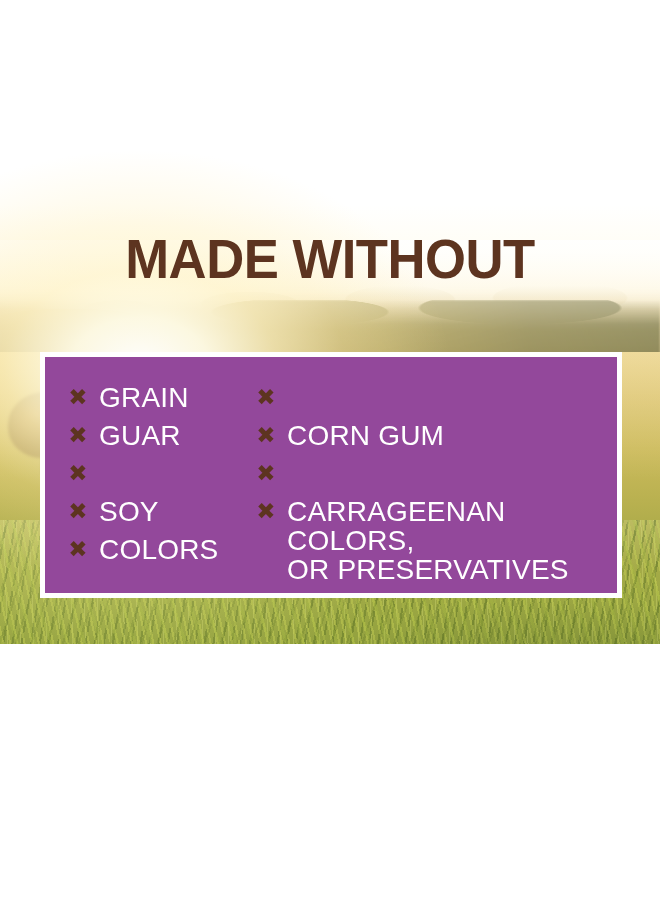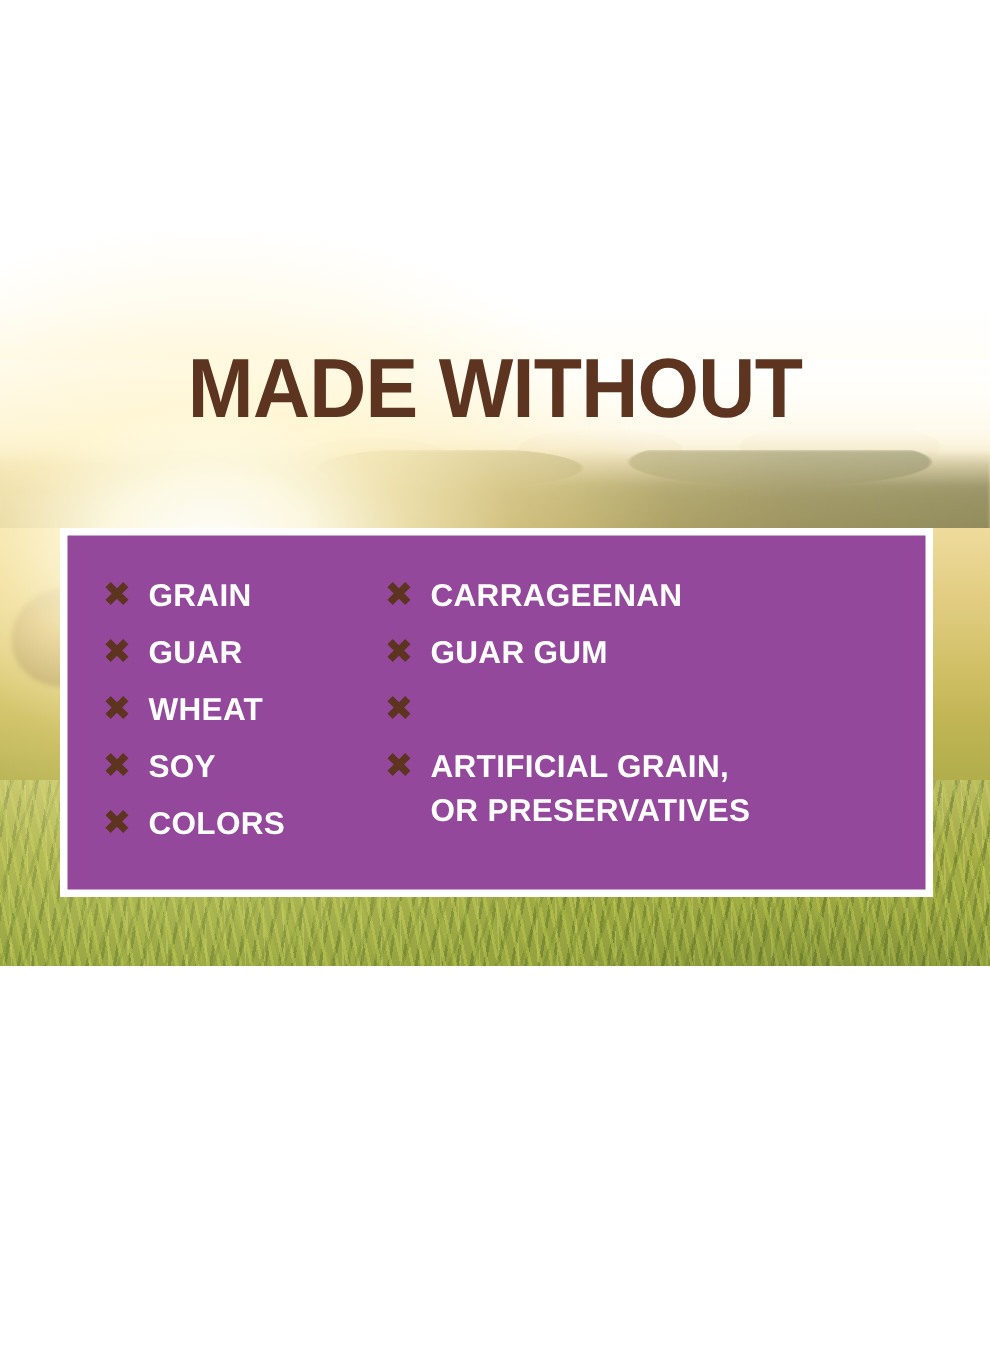--- a/index.html
+++ b/index.html
@@ -269,22 +269,22 @@
     font-size: 23px;
     line-height: 28px;
     font-weight: 700;
     text-align: center;
     font-family: "DejaVu Sans", sans-serif;
   }
 
   .item-label {
     color: #ffffff;
     font-family: "Liberation Sans", sans-serif;
-    font-weight: 700;
-    font-size: 21px;
+    font-weight: 400;
+    font-size: 28px;
     line-height: 29px;
     letter-spacing: 0.2px;
     white-space: pre-line;
   }
 
   
   .bottom-white {
     position: absolute;
     left: 0;
     top: 782px;
@@ -323,47 +323,45 @@
         <div class="item">
           <span class="xmark">✖</span>
           <span class="item-label">GRAIN</span>
         </div>
         <div class="item">
           <span class="xmark">✖</span>
           <span class="item-label">GUAR</span>
         </div>
         <div class="item">
           <span class="xmark">✖</span>
-          <span class="item-label">WHEAT</span>
         </div>
         <div class="item">
           <span class="xmark">✖</span>
           <span class="item-label">SOY</span>
         </div>
         <div class="item">
           <span class="xmark">✖</span>
           <span class="item-label">COLORS</span>
         </div>
       </div>
 
       <div class="col col-right">
         <div class="item">
           <span class="xmark">✖</span>
-          <span class="item-label">CARRAGEENAN</span>
-        </div>
-        <div class="item">
-          <span class="xmark">✖</span>
-          <span class="item-label">GUAR GUM</span>
+        </div>
+        <div class="item">
+          <span class="xmark">✖</span>
+          <span class="item-label">CORN GUM</span>
         </div>
         <div class="item">
           <span class="xmark">✖</span>
         </div>
         <div class="item tall">
           <span class="xmark">✖</span>
-          <span class="item-label">ARTIFICIAL GRAIN,
+          <span class="item-label">CARRAGEENAN COLORS,
 OR PRESERVATIVES</span>
         </div>
       </div>
 
     </div>
   </div>
 
   <div class="bottom-white"></div>
 </div>
 

